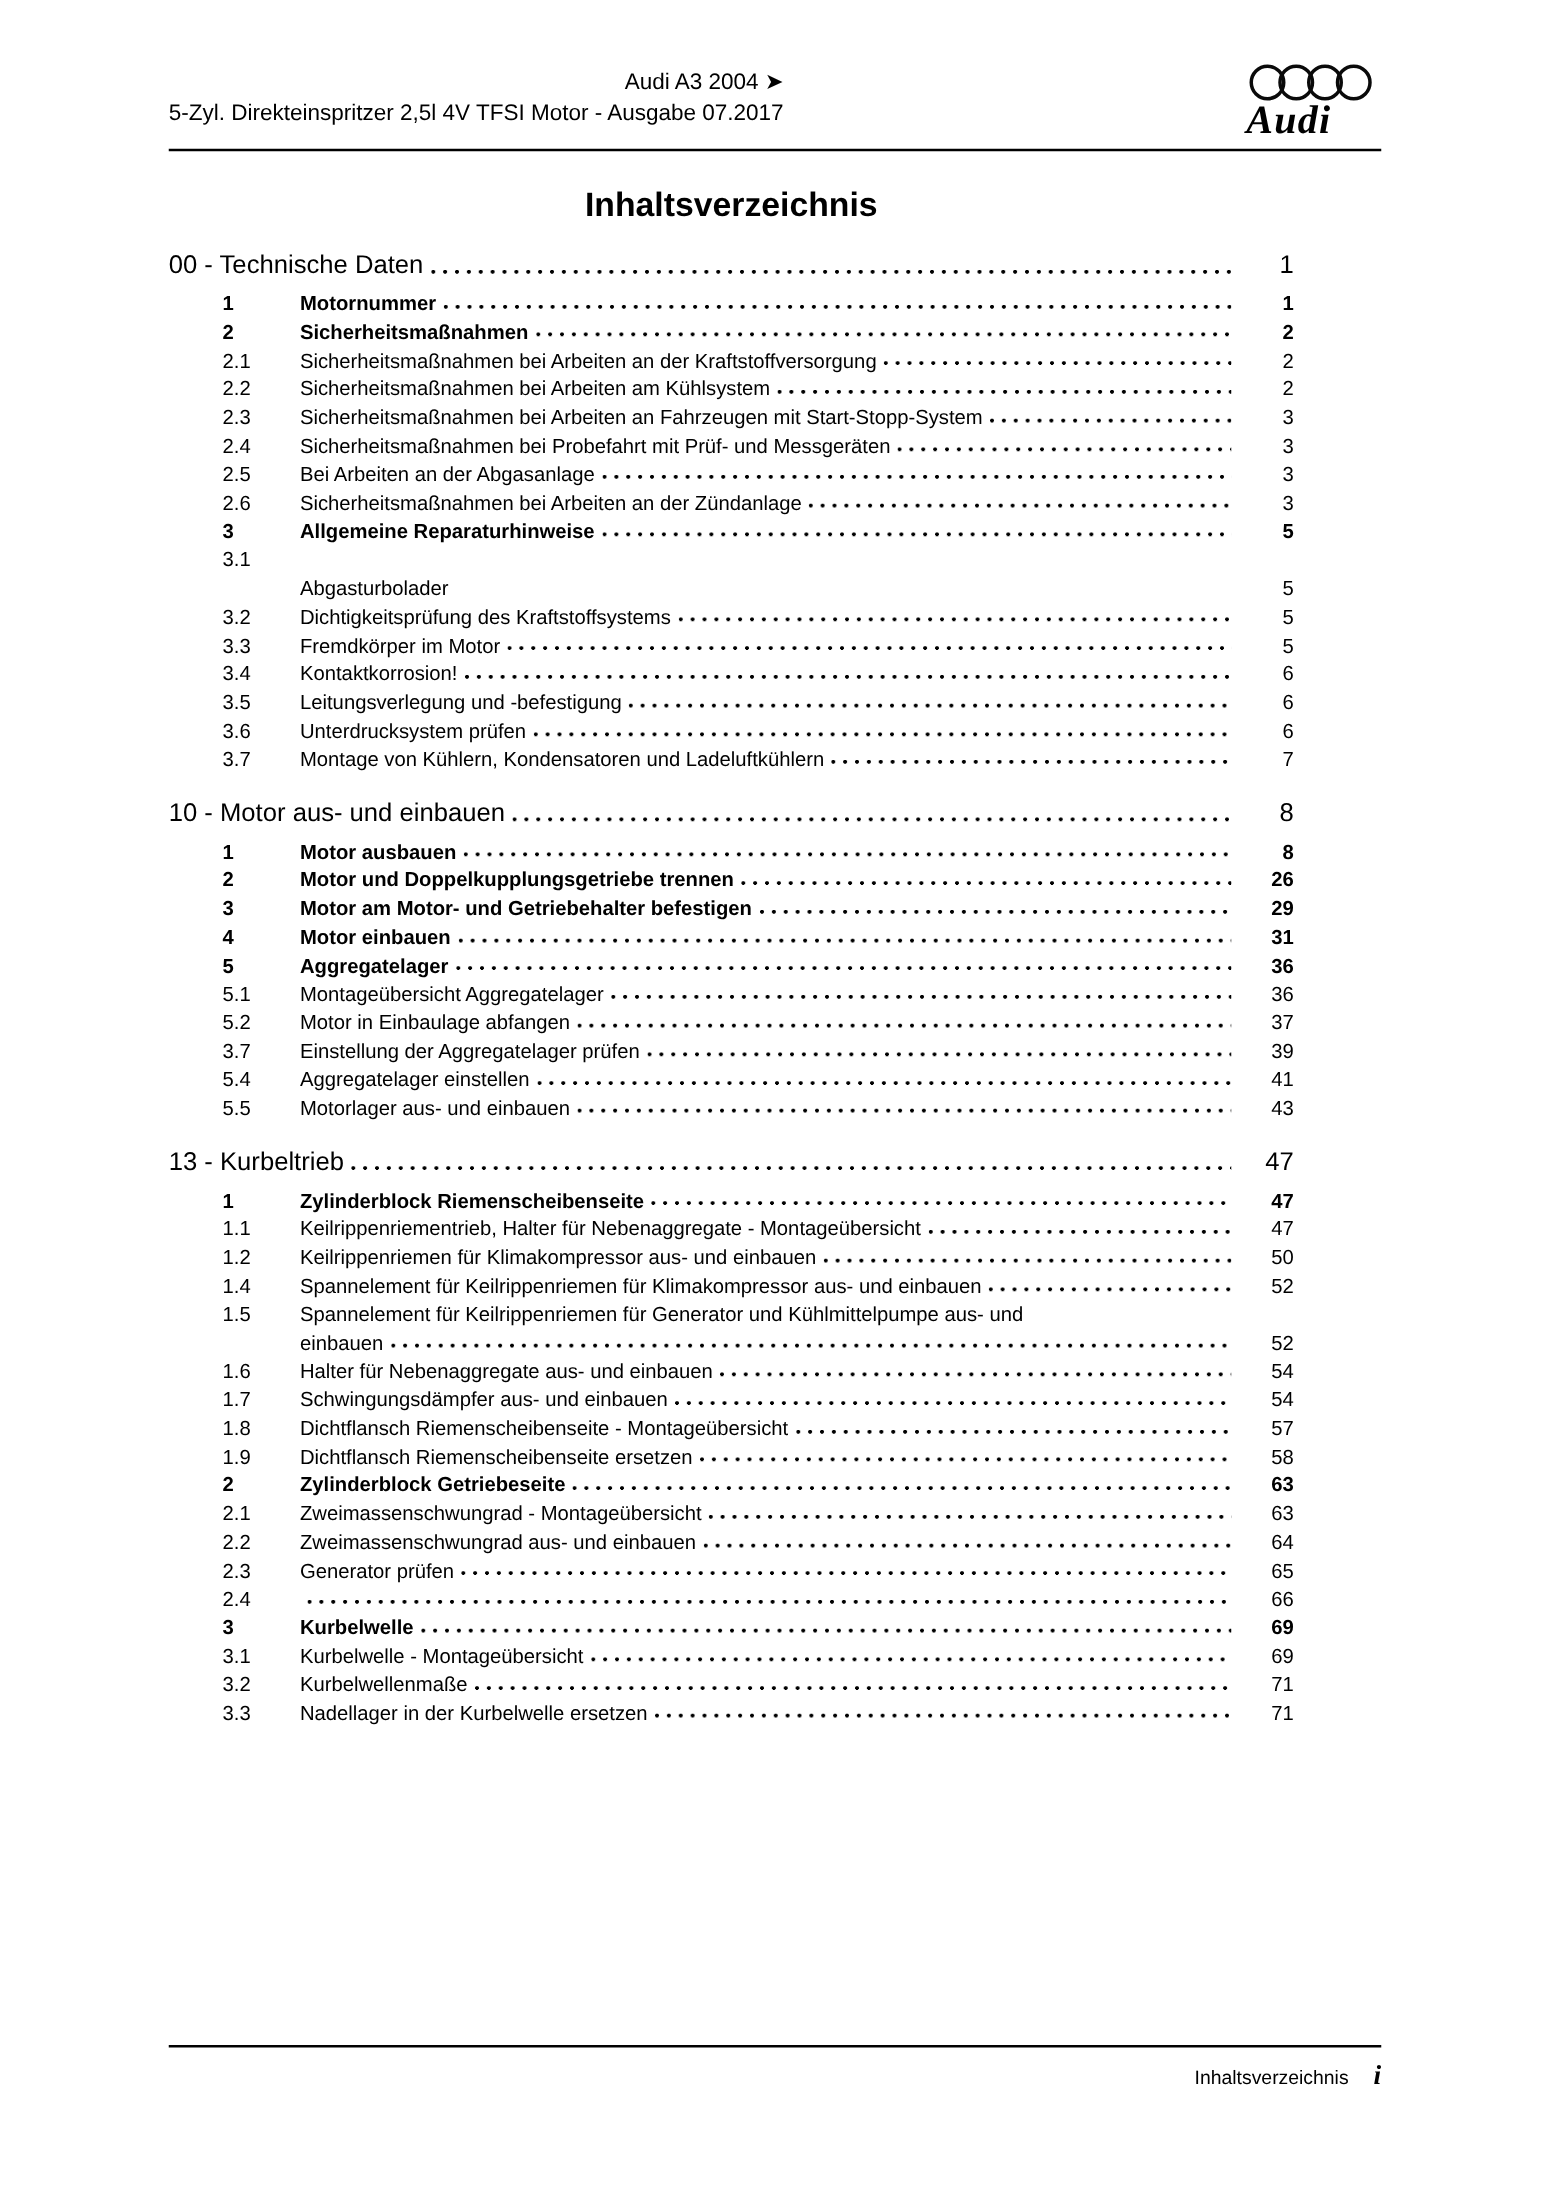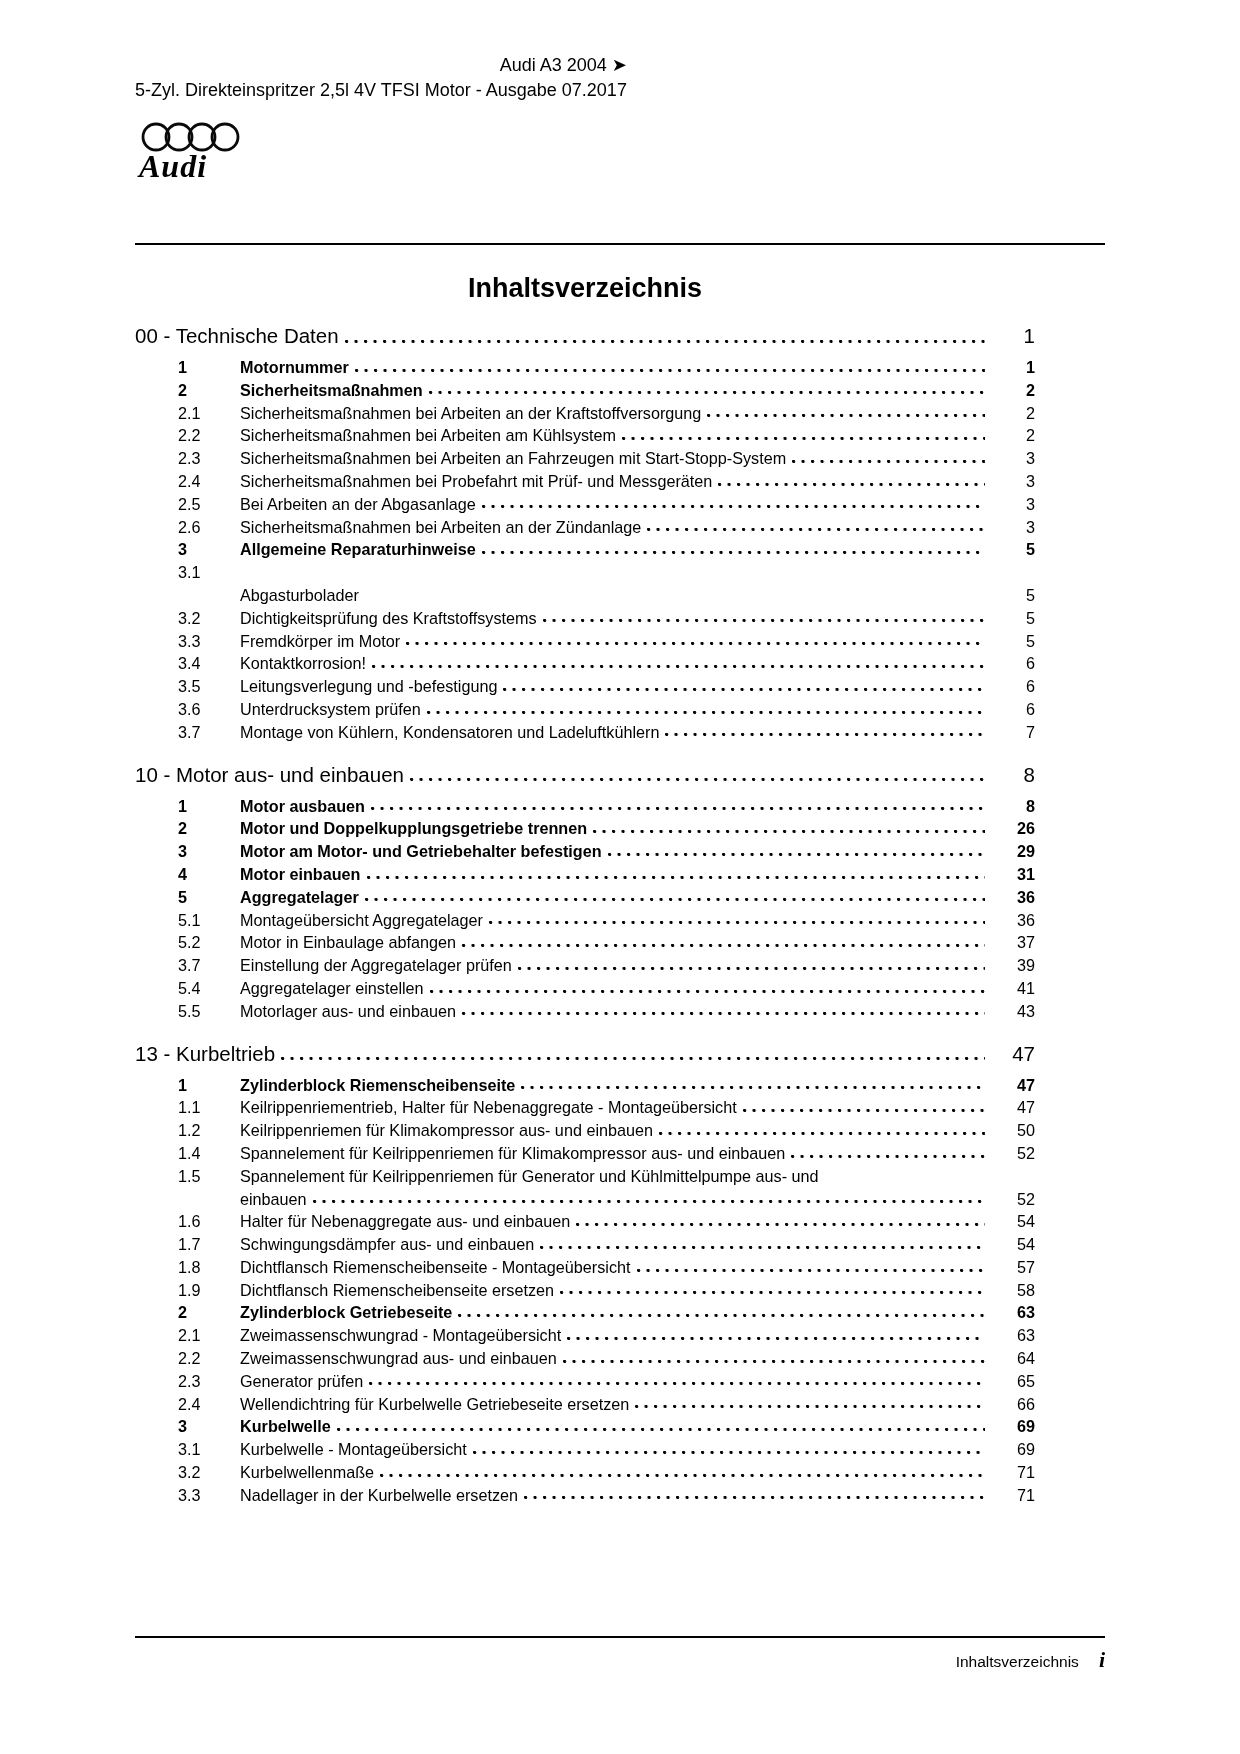--- a/index.html
+++ b/index.html
@@ -1,21 +1,21 @@
 <!DOCTYPE html>
 <html><head>
 <meta charset="utf-8">
 <style>
   * { margin:0; padding:0; box-sizing:border-box; }
   html, body { background:#ffffff; }
   body { width:1240px; font-family:"Liberation Sans", sans-serif; color:#000; }
   .page { width:1240px; height:1754px; position:relative; background:#fff; overflow:hidden; }
 
   
-  .header-row { display:flex; justify-content:space-between; align-items:flex-start; gap:18px; padding:50px 135px 0 135px;flex-direction:column; }
+  .header-row { display:flex; justify-content:space-between; align-items:flex-start; gap:18px; padding:50px 135px 0 135px; }
   .header-text { text-align:right; font-size:18px; line-height:25px; padding-top:3px; }
   .logo-col { width:112px; flex:0 0 112px; }
   .rings { display:block; margin-left:6px; }
   .wordmark { font-family:"Liberation Serif", serif; font-style:italic; font-weight:bold; font-size:32px; line-height:27px; padding-left:4px; letter-spacing:1px; }
   .rule { height:2px; background:#000; margin:10px 0 0 135px; width:970px; }
 
   
   h1.title { width:900px; margin:28px 0 18px 135px; text-align:center; font-size:27px; font-weight:bold; }
 
   
@@ -318,21 +318,20 @@
         <span class="pg">64</span>
       </div>
       <div class="entry">
         <span class="num">2.3</span>
         <span class="txt">Generator prüfen</span>
         <span class="leader"></span>
         <span class="pg">65</span>
       </div>
       <div class="entry">
         <span class="num">2.4</span>
-        <span class="txt">Wellendichtring für Kurbelwelle Getriebeseite ersetzen</span>
         <span class="leader"></span>
         <span class="pg">66</span>
       </div>
       <div class="entry bold">
         <span class="num">3</span>
         <span class="txt">Kurbelwelle</span>
         <span class="leader"></span>
         <span class="pg">69</span>
       </div>
       <div class="entry">

